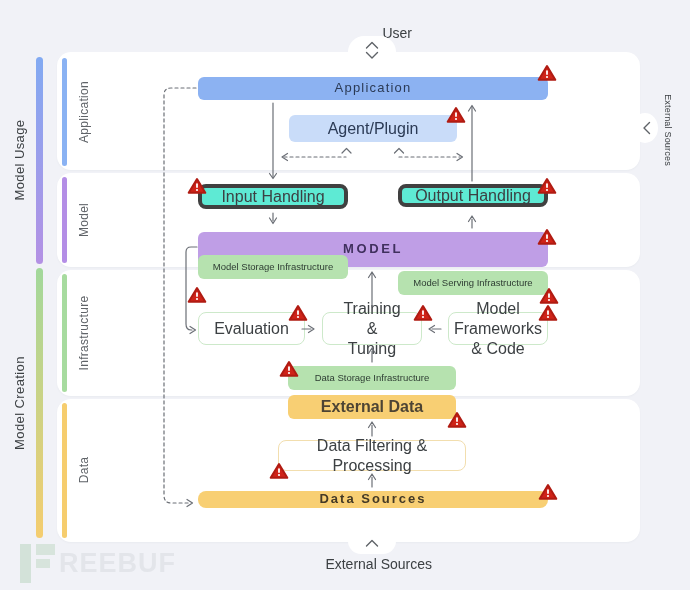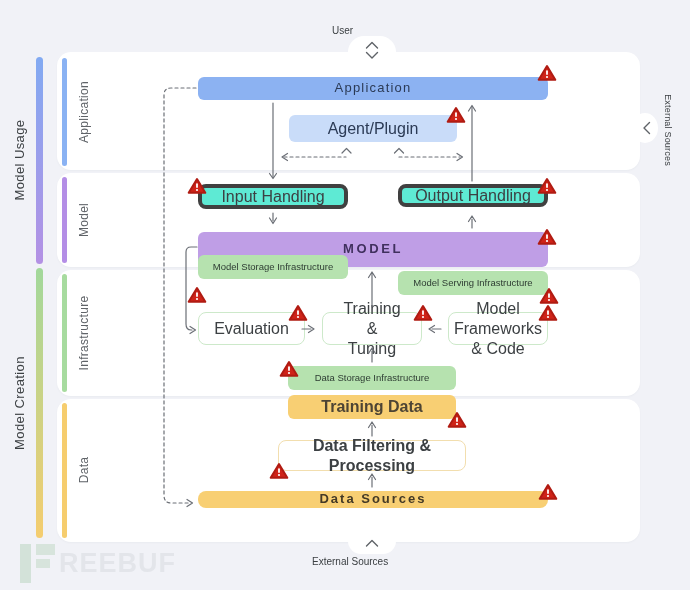--- a/index.html
+++ b/index.html
@@ -34,23 +34,23 @@
     text-align:center;border-radius:6px;font-size:16px;line-height:1.25;
     box-sizing:border-box;
   }
   .n-app{background:#8cb2f2;color:#2b3a55;font-size:13px;font-weight:500;letter-spacing:1.2px;}
   .n-agent{background:#c9dcf9;color:#2b3a55;font-weight:500;}
   .n-io{background:#5eead4;border:4px solid #404040;border-radius:8px;color:#3c4043;}
   .n-model{background:#bf9ee6;color:#40305e;font-size:13px;font-weight:600;letter-spacing:2.6px;}
   .n-green{background:#b6e2af;color:#2e3d33;font-size:9.5px;font-weight:500;}
   .n-wgreen{background:#ffffff;border:1px solid #cde9ca;border-radius:8px;color:#3c4043;}
   .n-yellow{background:#f8cf73;color:#4d4434;font-weight:600;}
-  .n-wyellow{background:#ffffff;border:1px solid #f2deae;border-radius:8px;color:#3c4043;font-weight:700;}
+  .n-wyellow{background:#ffffff;border:1px solid #f2deae;border-radius:8px;color:#3c4043;font-weight:400;}
   .n-datasrc{background:#f8cf73;color:#443a26;font-size:13px;font-weight:600;letter-spacing:2px;border-radius:8px;}
-  .small-label{position:absolute;font-size:10px;color:#3c4043;text-align:left;}
+  .small-label{position:absolute;font-size:14px;color:#3c4043;text-align:right;}
   
   #overlay{position:absolute;left:0;top:0;z-index:30;pointer-events:none;}
   .warn{position:absolute;width:20px;height:18px;z-index:40;}
   .z2{z-index:20;}
   
   #watermark{position:absolute;left:20px;top:544px;display:flex;align-items:flex-start;z-index:5;}
   #watermark .wm-bar{width:11px;height:39px;background:#d3e2d9;margin-right:5px;}
   #watermark .wm-f{display:flex;flex-direction:column;gap:4px;margin-right:4px;margin-top:0;}
   #watermark .wm-f .b1{width:19px;height:11px;background:#d7e4dc;}
   #watermark .wm-f .b2{width:14px;height:9px;background:#d7e4dc;}
@@ -107,21 +107,21 @@
 <div class="node n-agent z2" style="left:289px;top:115px;width:168px;height:27px;">Agent/Plugin</div>
 <div class="node n-io z2" style="left:198px;top:184px;width:150px;height:25px;">Input Handling</div>
 <div class="node n-io z2" style="left:398px;top:184px;width:150px;height:23px;">Output Handling</div>
 <div class="node n-model z2" style="left:198px;top:232px;width:350px;height:35px;">MODEL</div>
 <div class="node n-green z2" style="left:198px;top:255px;width:150px;height:24px;">Model Storage Infrastructure</div>
 <div class="node n-green z2" style="left:398px;top:271px;width:150px;height:24px;">Model Serving Infrastructure</div>
 <div class="node n-wgreen z2" style="left:198px;top:312px;width:107px;height:33px;">Evaluation</div>
 <div class="node n-wgreen z2" style="left:322px;top:312px;width:100px;height:33px;padding:2px 18px;">Training &amp; Tuning</div>
 <div class="node n-wgreen z2" style="left:448px;top:312px;width:100px;height:33px;padding:2px 4px;">Model Frameworks &amp; Code</div>
 <div class="node n-green z2" style="left:288px;top:366px;width:168px;height:24px;">Data Storage Infrastructure</div>
-<div class="node n-yellow z2" style="left:288px;top:395px;width:168px;height:24px;">Training Data</div>
+<div class="node n-yellow z2" style="left:288px;top:395px;width:168px;height:24px;">External Data</div>
 <div class="node n-wyellow z2" style="left:278px;top:440px;width:188px;height:31px;">Data Filtering &amp; Processing</div>
 <div class="node n-datasrc z2" style="left:198px;top:491px;width:350px;height:17px;">Data Sources</div>
 
 <div class="small-label" style="left:312px;top:556px;width:120px;">External Sources</div>
 
 <svg id="overlay" width="690" height="590" viewBox="0 0 690 590">
   <g fill="none" stroke="#6b6f76" stroke-width="1.2" stroke-linecap="round" stroke-linejoin="round">
 
     <path d="M273 103 V177"></path>
     <path d="M269.5 173.5 L273 178.5 L276.5 173.5"></path>

